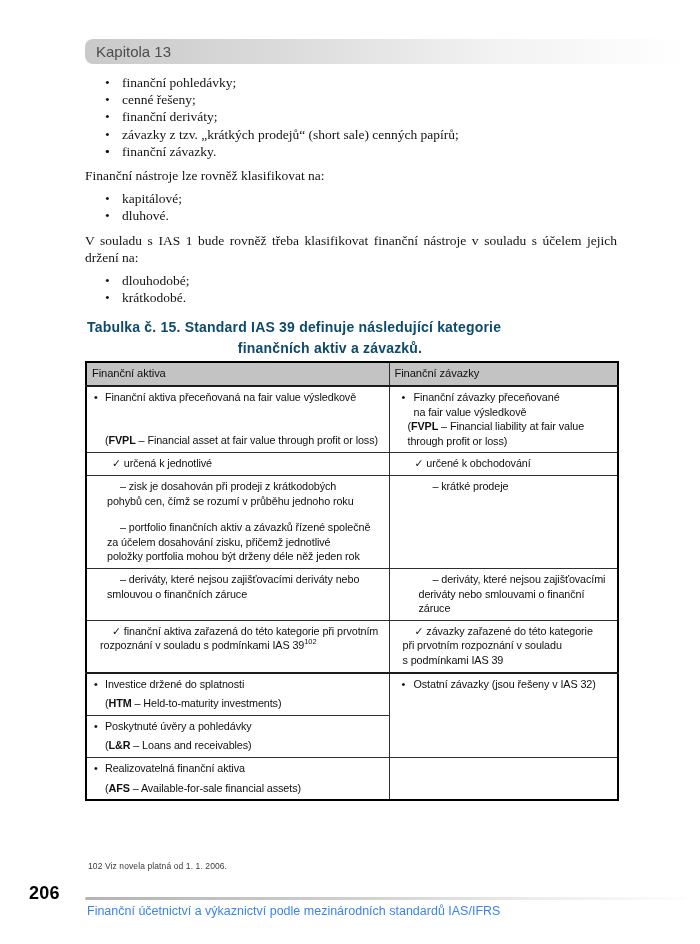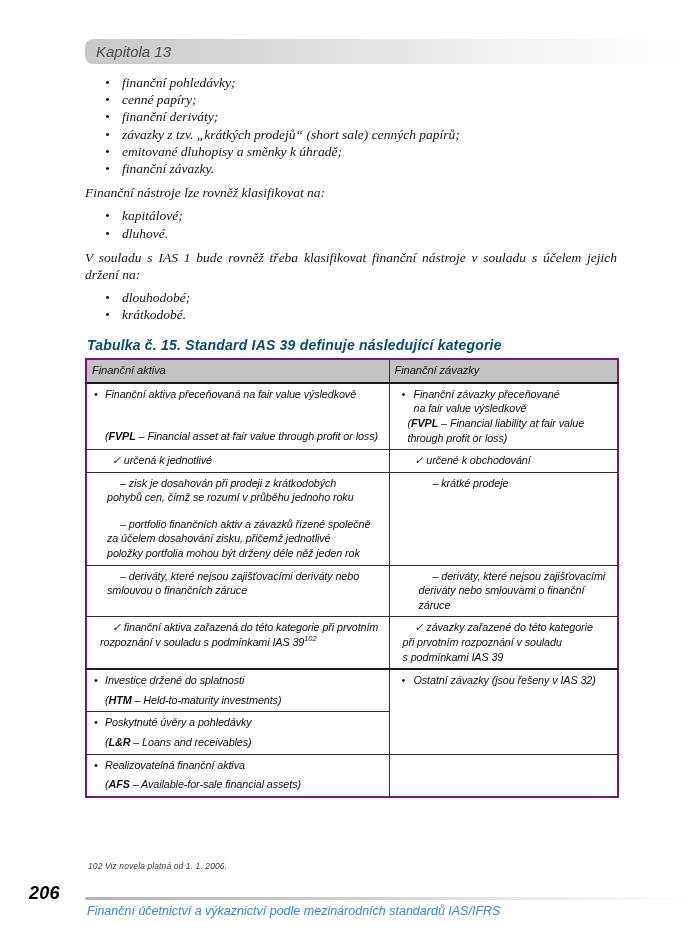--- a/index.html
+++ b/index.html
@@ -1,17 +1,17 @@
 <!DOCTYPE html>
 <html><head>
 <meta charset="utf-8">
 <style>
   html,body { margin:0; padding:0; background:#fff; }
   .page { position:relative; width:700px; height:944px; background:#ffffff;
-          font-family:"Liberation Serif", serif; color:#141414; overflow:hidden;font-style:italic; }
+          font-family:"Liberation Serif", serif; color:#141414; overflow:hidden; }
 
   
   .chapter-bar { position:absolute; left:85px; top:39px; width:601px; height:25px;
                  border-radius:8px;
                  background:linear-gradient(to right,#c9c9c9,#dedede 38%,#f2f2f2 68%,#fdfdfd 95%,#ffffff); }
   .chapter-bar .label { display:block; font-family:"Liberation Sans",sans-serif;
                         font-size:15px; color:#4d4d4d; line-height:25px; padding-left:11px; }
 
   
   .content { position:absolute; left:85px; top:68px; width:532px; }
@@ -21,21 +21,21 @@
   ul.blist .blt { position:absolute; left:20px; top:0; }
 
   
   .table-title { margin:11px 0 0 2px; width:486px; font-family:"Liberation Sans",sans-serif;
                  font-weight:bold; font-size:14px; line-height:20.5px; color:#0c4a6e; letter-spacing:0.2px; }
   .table-title .t2 { text-align:center; }
 
   
   table.ias { border-collapse:collapse; margin-top:3px; width:532px; table-layout:fixed;
               font-family:"Liberation Sans",sans-serif; font-size:10.8px; line-height:14.6px;
-              letter-spacing:-0.1px; color:#101010; border:2px solid #701a75; }
+              letter-spacing:-0.1px; color:#101010; border:2px solid #000000; }
   table.ias col.c1 { width:303px; }
   table.ias col.c2 { width:229px; }
   table.ias th, table.ias td { border:1px solid #2e2e2e; vertical-align:top;
               padding:3px 5px 4px 5px; text-align:left; font-weight:normal; }
   table.ias th { background:#c3c3c3; font-size:11.2px; padding:3px 5px 4px 5px;
                  border-bottom:2px solid #1c1c1c; }
   tr.major td { border-top:2px solid #1c1c1c; }
   td.padded { padding-top:7px; }
   td.tall { padding-bottom:9px; }
 
@@ -70,44 +70,45 @@
 <div class="page">
 
   <div class="chapter-bar">
     <span class="label">Kapitola 13</span>
   </div>
 
   <div class="content">
 
     <ul class="blist">
       <li><span class="blt">•</span><span>finanční pohledávky;</span></li>
-      <li><span class="blt">•</span><span>cenné papíry;</span></li>
+      <li><span class="blt">•</span><span>cenné řešeny;</span></li>
       <li><span class="blt">•</span><span>finanční deriváty;</span></li>
       <li><span class="blt">•</span><span>závazky z tzv. „krátkých prodejů“ (short sale) cenných papírů;</span></li>
-      <li><span class="blt">•</span><span>emitované dluhopisy a směnky k úhradě;</span></li>
+      <li><span class="blt">•</span></li>
       <li><span class="blt">•</span><span>finanční závazky.</span></li>
     </ul>
 
     <p class="para">Finanční nástroje lze rovněž klasifikovat na:</p>
 
     <ul class="blist">
       <li><span class="blt">•</span><span>kapitálové;</span></li>
       <li><span class="blt">•</span><span>dluhové.</span></li>
     </ul>
 
     <p class="para">V souladu s IAS 1 bude rovněž třeba klasifikovat finanční nástroje v souladu s účelem jejich držení na:</p>
 
     <ul class="blist">
       <li><span class="blt">•</span><span>dlouhodobé;</span></li>
       <li><span class="blt">•</span><span>krátkodobé.</span></li>
     </ul>
 
 
     <div class="table-title">
       <div class="t1">Tabulka č. 15. Standard IAS 39 definuje následující kategorie</div>
+      <div class="t2">finančních aktiv a závazků.</div>
     </div>
 
     <table class="ias">
       <colgroup>
           <col class="c1">
           <col class="c2">
         </colgroup>
       <thead>
         <tr>
           <th>Finanční aktiva</th>

